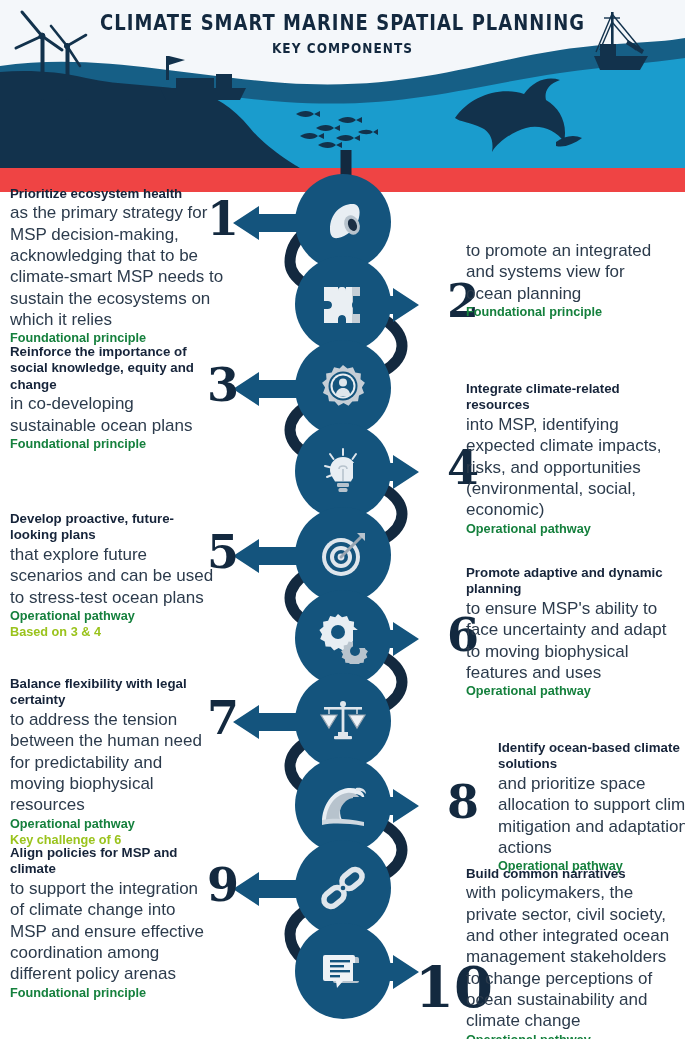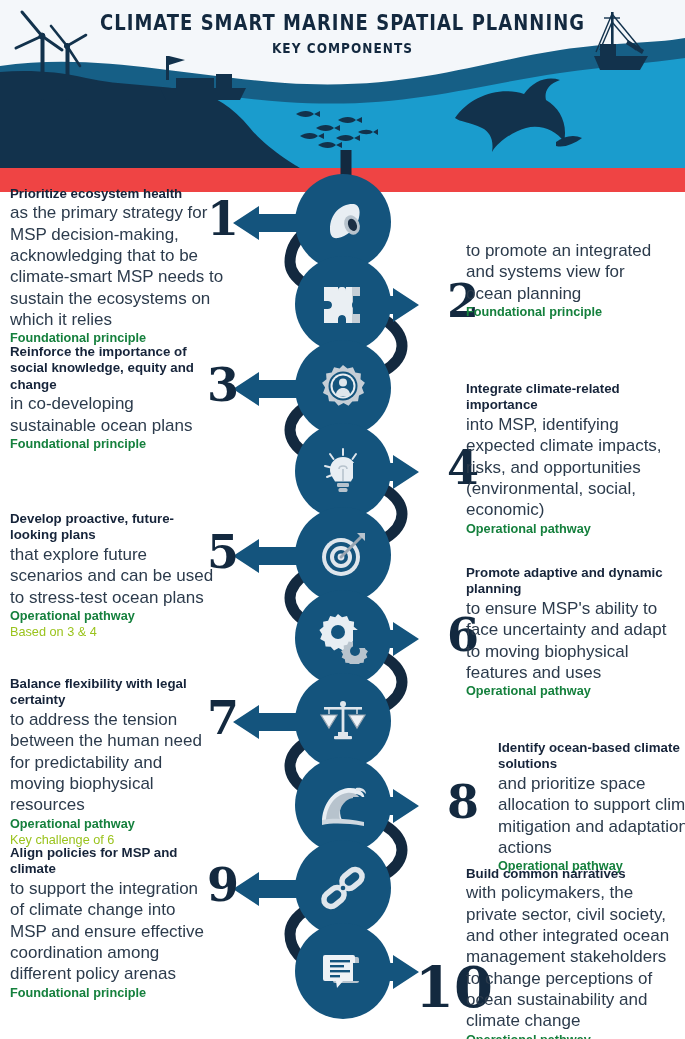--- a/index.html
+++ b/index.html
@@ -61,21 +61,21 @@
   .num.right { left: 100%;  margin-left: 56px;  top: 22px; }
   .num.ten   { left: 100%;  margin-left: 24px;  top: 36px; font-size: 56px; }
 
   
   .txt { position: absolute; z-index: 5; color: #17273a; }
   .txt.l { }
   .txt.r { text-align: left; }
   .txt .hd { font-weight: 700; font-size: 13.3px; line-height: 1.24; color:#16243a; }
   .txt .bd { font-weight: 400; font-size: 17px; line-height: 1.255; color:#2c3b4c; }
   .txt .tag { font-weight: 700; font-size: 12.7px; line-height: 1.26; color:#15803d; }
-  .txt .tag2 { font-weight: 400; font-size: 12.7px; line-height: 1.26; color:#9ac31c; }
+  .txt .tag2 { font-weight: 700; font-size: 12.7px; line-height: 1.26; color:#9ac31c; }
 </style>
 </head>
 <body>
 
 <div class="page">
 
   <div class="header">
     <svg width="685" height="168" viewBox="0 0 685 168">
       <rect x="0" y="0" width="685" height="168" fill="#f4f7fa"></rect>
 
@@ -354,21 +354,21 @@
     <div class="tag">Foundational principle</div>
   </div>
 
   <div class="txt l" style="left:10px; top:344px; width:205px;">
     <div class="hd">Reinforce the importance of social knowledge, equity and change</div>
     <div class="bd">in co-developing sustainable ocean plans</div>
     <div class="tag">Foundational principle</div>
   </div>
 
   <div class="txt r" style="left:466px; top:381px; width:213px;">
-    <div class="hd">Integrate climate-related importance</div>
+    <div class="hd">Integrate climate-related resources</div>
     <div class="bd">into MSP, identifying expected climate impacts, risks, and opportunities (environmental, social, economic)</div>
     <div class="tag">Operational pathway</div>
   </div>
 
   <div class="txt l" style="left:10px; top:511px; width:205px;">
     <div class="hd">Develop proactive, future-looking plans</div>
     <div class="bd">that explore future scenarios and can be used to stress-test ocean plans</div>
     <div class="tag">Operational pathway</div>
     <div class="tag2">Based on 3 &amp; 4</div>
   </div>

